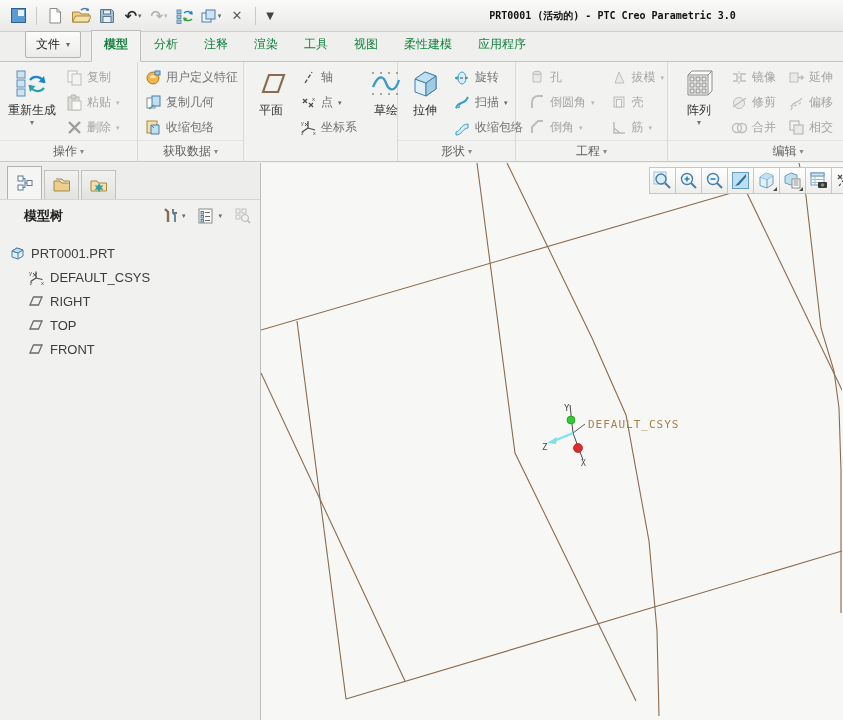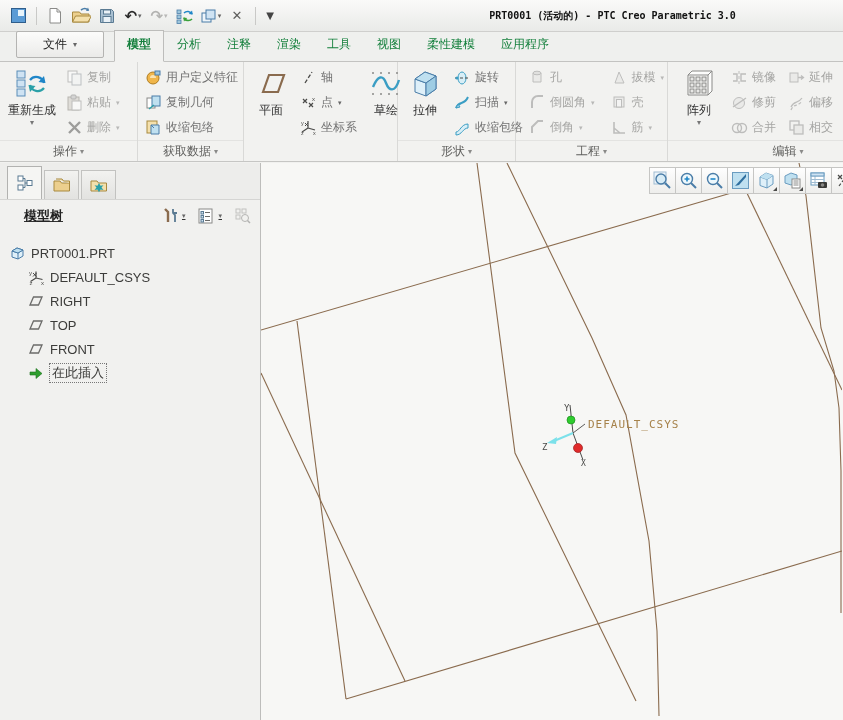--- a/index.html
+++ b/index.html
@@ -15,21 +15,21 @@
   .qat { display:flex; align-items:center; gap:2px; }
   .qat-btn { width:24px; height:24px; display:flex; align-items:center; justify-content:center; border-radius:2px; }
   .qat-sep { width:1px; height:18px; background:#c9c9c7; margin:0 4px; }
   .glyph { font-family:"DejaVu Sans",sans-serif; }
   .dd-mini { font-size:7px; color:#666; margin-left:1px; }
   .dd-mini.dis { color:#b8b8b6; }
   .title { flex:1; text-align:center; padding-left:110px; font-family:"DejaVu Sans Mono","Liberation Mono",monospace;
     font-weight:bold; font-size:10px; color:#111; white-space:nowrap; }
   
   .tabrow { height:30px; background:#eff0ee; border-bottom:1px solid #c3c3c1; display:flex; align-items:flex-end; padding-left:8px; }
-  .file-btn { display:flex; align-items:center; gap:5px; padding:4px 26px; margin:0 10px 3px 8px;
+  .file-btn { display:flex; align-items:center; gap:5px; padding:4px 10px; margin:0 10px 3px 17px;
     border:1px solid #b4b4b2; border-radius:2px; background:linear-gradient(#fcfcfb,#ebebe9); color:#222; }
   .file-btn .dd-mini { font-size:8px; }
   .tab { padding:6px 13px 8px; color:#15803d; }
   .tab.active { background:#f2f2f0; border:1px solid #bdbdbb; border-bottom:1px solid #f2f2f0;
     margin-bottom:-1px; font-weight:bold; padding:5px 12px 8px; }
   
   .ribbon { height:100px; background:#f2f2f0; border-bottom:1px solid #c6c6c4; display:flex; overflow:hidden; }
   .rgroup { display:flex; flex-direction:column; border-right:1px solid #d9d9d7; flex:none; }
   .rgroup-body { flex:1; display:flex; align-items:flex-start; padding:3px 4px 0; gap:3px; }
   .rgroup-label { height:21px; display:flex; align-items:center; justify-content:center; gap:3px;
@@ -46,21 +46,21 @@
   .ic16 { width:17px; height:17px; flex:none; display:inline-flex; }
   .ic32 { width:34px; height:34px; display:inline-flex; }
   
   .workspace { position:absolute; top:163px; left:0; right:0; bottom:0; display:flex; }
   .panel { width:261px; flex:none; background:#f1f1ef; border-right:1px solid #bdbdbb; display:flex; flex-direction:column; }
   .panel-tabs { height:37px; display:flex; align-items:flex-end; padding-left:7px; gap:2px;
     background:#ededeb; border-bottom:1px solid #d5d5d3; }
   .ptab { width:35px; height:29px; display:flex; align-items:center; justify-content:center;
     border:1px solid #c2c2c0; border-bottom:none; background:linear-gradient(#f2f2f0,#e2e2e0); }
   .ptab.active { background:#f5f5f3; height:33px; border-color:#b2b2b0; }
-  .panel-header { height:31px; display:flex; align-items:center; padding:0 6px 0 24px; gap:8px;text-decoration:underline; }
+  .panel-header { height:31px; display:flex; align-items:center; padding:0 6px 0 24px; gap:8px; }
   .panel-header .htitle { font-weight:bold; font-size:13px; color:#222; flex:1; }
   .hbtn { display:flex; align-items:center; gap:2px; padding:2px; }
   .tree { flex:1; padding:10px 0 0 10px; }
   .trow { height:24px; display:flex; align-items:center; gap:6px; font-size:13px; color:#3c3c3a; }
   .trow.child { padding-left:18px; }
   .tlabel.selected { border:1px dotted #777; padding:0 2px; }
   
   .canvas { flex:1; position:relative; background:#f7f7f5; overflow:hidden; }
   .sketch { position:absolute; left:0; top:0; }
   .gtoolbar { position:absolute; top:4px; right:-15px; display:flex; }
@@ -622,26 +622,20 @@
         <svg width="16" height="14">
             <path d="M2 11 L5.5 3 L14 3 L10.5 11 Z" fill="none" stroke="#6b6b69" stroke-width="1.3"></path>
           </svg>
         <span class="tlabel">TOP</span>
       </div>
       <div class="trow child">
         <svg width="16" height="14">
             <path d="M2 11 L5.5 3 L14 3 L10.5 11 Z" fill="none" stroke="#6b6b69" stroke-width="1.3"></path>
           </svg>
         <span class="tlabel">FRONT</span>
-      </div>
-      <div class="trow child">
-        <svg width="15" height="13">
-            <path d="M2 5 h6 v-3.5 l6 5 -6 5 v-3.5 h-6 z" fill="#2e9e2e" stroke="#1d6e1d" stroke-width=".6"></path>
-          </svg>
-        <span class="tlabel selected">在此插入</span>
       </div>
     </div>
   </div>
 
   <div class="canvas">
     <svg class="sketch" width="581" height="557" viewBox="0 0 581 557">
       <g fill="none" stroke="#8a6b4e" stroke-width="1.1">
         <path d="M0 167 L484 26"></path>
         <path d="M484 26 L581 227"></path>
         <path d="M36 158 L85 536"></path>

